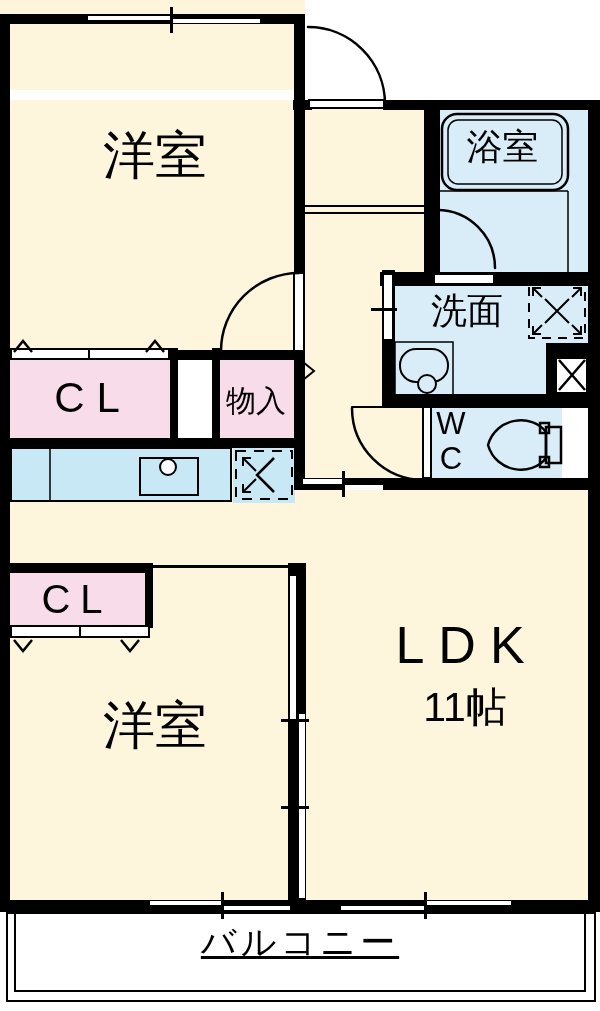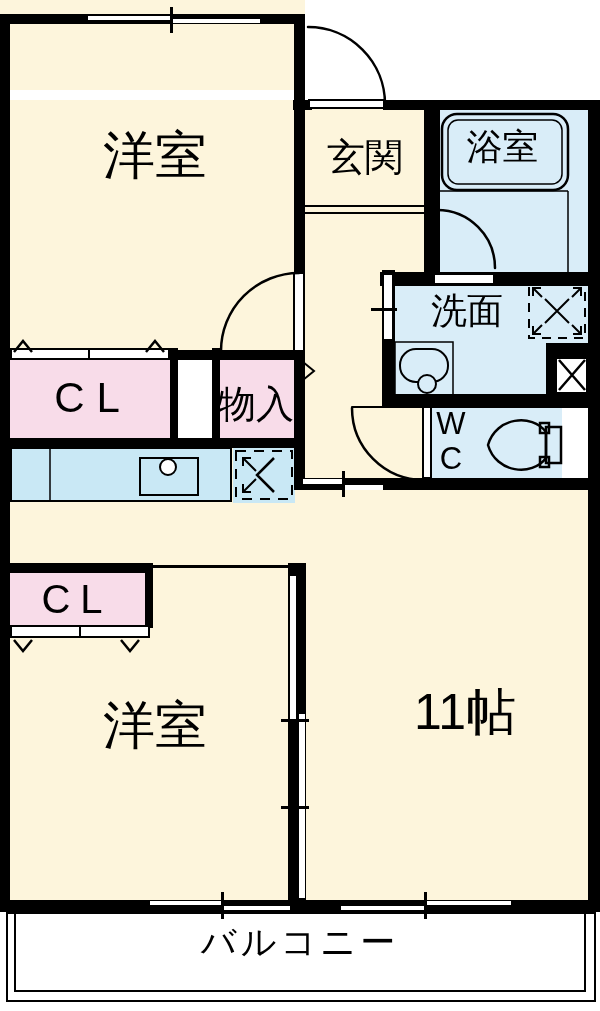--- a/index.html
+++ b/index.html
@@ -173,32 +173,32 @@
     <g stroke="#000" fill="none" stroke-width="2.5">
       <path d="M14,352 L23,341 L32,352"></path>
       <path d="M146,352 L155,341 L164,352"></path>
       <path d="M14,640 L23,651 L32,640"></path>
       <path d="M121,640 L130,651 L139,640"></path>
     </g>
   </svg>
 
   <div class="label" style="left:35px;top:128px;width:240px;font-size:52px;">洋室</div>
 
-  <div class="label" style="left:305px;top:138px;width:120px;font-size:38px;">玄関</div>
   <div class="label" style="left:397px;top:292px;width:140px;font-size:36px;">洗面</div>
   <div class="label" style="left:430px;top:128px;width:145px;font-size:36px;">浴室</div>
 
   <div class="label" style="left:430px;top:406px;width:42px;font-size:31px;line-height:35px;">
     <div>W</div>
     <div>C</div>
   </div>
 
   <div class="label" style="left:28px;top:376px;width:130px;font-size:42px;letter-spacing:12px;">CL</div>
-  <div class="label" style="left:216px;top:385px;width:80px;font-size:38px;">物入</div>
+  <div class="label" style="left:216px;top:385px;width:80px;font-size:30px;">物入</div>
   <div class="label" style="left:12px;top:578px;width:130px;font-size:40px;letter-spacing:10px;">CL</div>
 
   <div class="label" style="left:35px;top:698px;width:240px;font-size:52px;">洋室</div>
 
-  <div class="label" style="left:345px;top:686px;width:240px;font-size:50px;">11帖</div>
-
-  <div class="label" style="left:100px;top:924px;width:400px;font-size:35px;letter-spacing:4px;">バルコニー</div>
+  <div class="label" style="left:352px;top:618px;width:230px;font-size:52px;letter-spacing:14px;">LDK</div>
+  <div class="label" style="left:345px;top:686px;width:240px;font-size:41px;">11帖</div>
+
+  <div class="label" style="left:100px;top:924px;width:400px;font-size:35px;letter-spacing:4px;text-decoration:underline;">バルコニー</div>
 
 </div>
 
 </body></html>

